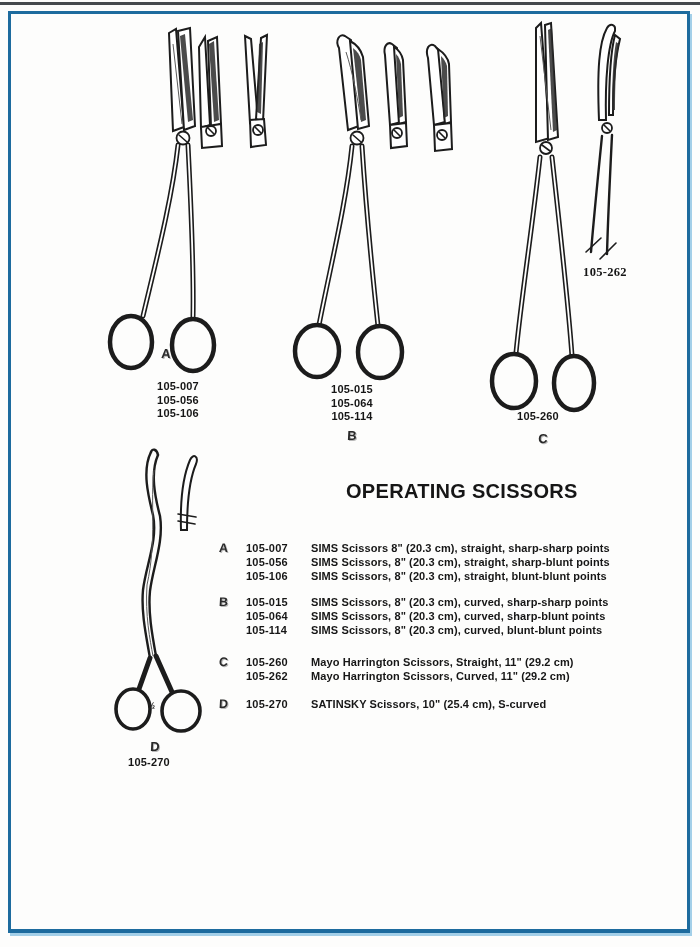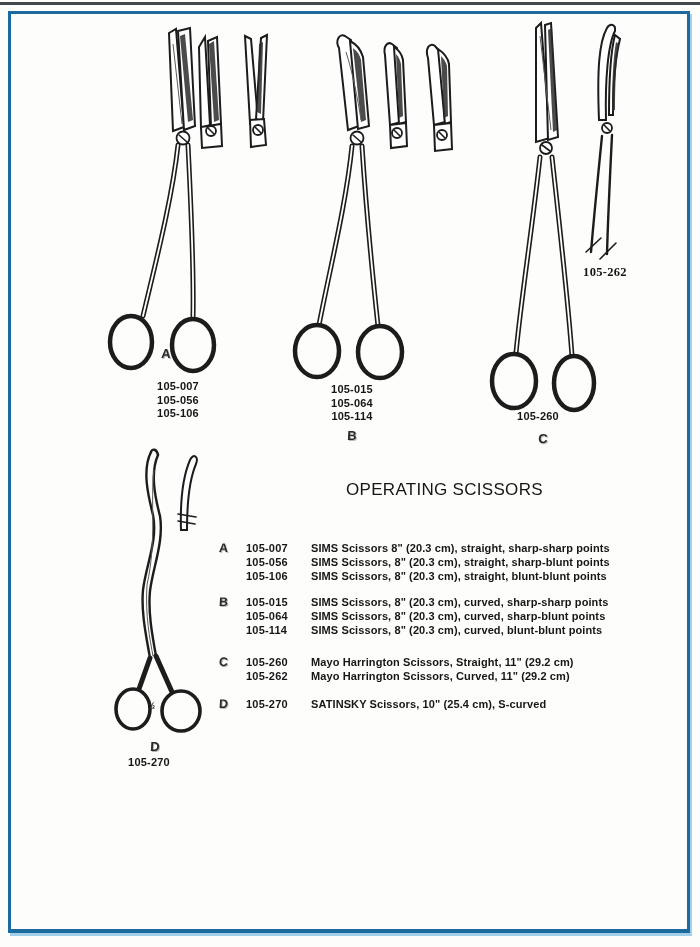--- a/index.html
+++ b/index.html
@@ -31,21 +31,21 @@
   }
   .serif-code{
     font-family:"Liberation Serif", serif;font-weight:700;font-size:12.5px;
     letter-spacing:0.3px;
   }
   .scale-mark{
     position:absolute;font-weight:700;font-size:8.5px;color:#222;
   }
   .page-title{
     position:absolute;left:346px;top:480px;
-    font-size:17px;font-weight:400;letter-spacing:0.3px;white-space:nowrap;
+    font-size:20px;font-weight:700;letter-spacing:0.3px;white-space:nowrap;
   }
   .catalog{
     position:absolute;left:219px;top:541px;width:460px;
   }
   .cat-group{margin:0;}
   .cat-group.gap-a{margin-bottom:12px;}
   .cat-group.gap-b{margin-bottom:18px;}
   .cat-group.gap-c{margin-bottom:14px;}
   .cat-row{
     display:grid;grid-template-columns:27px 65px 1fr;

